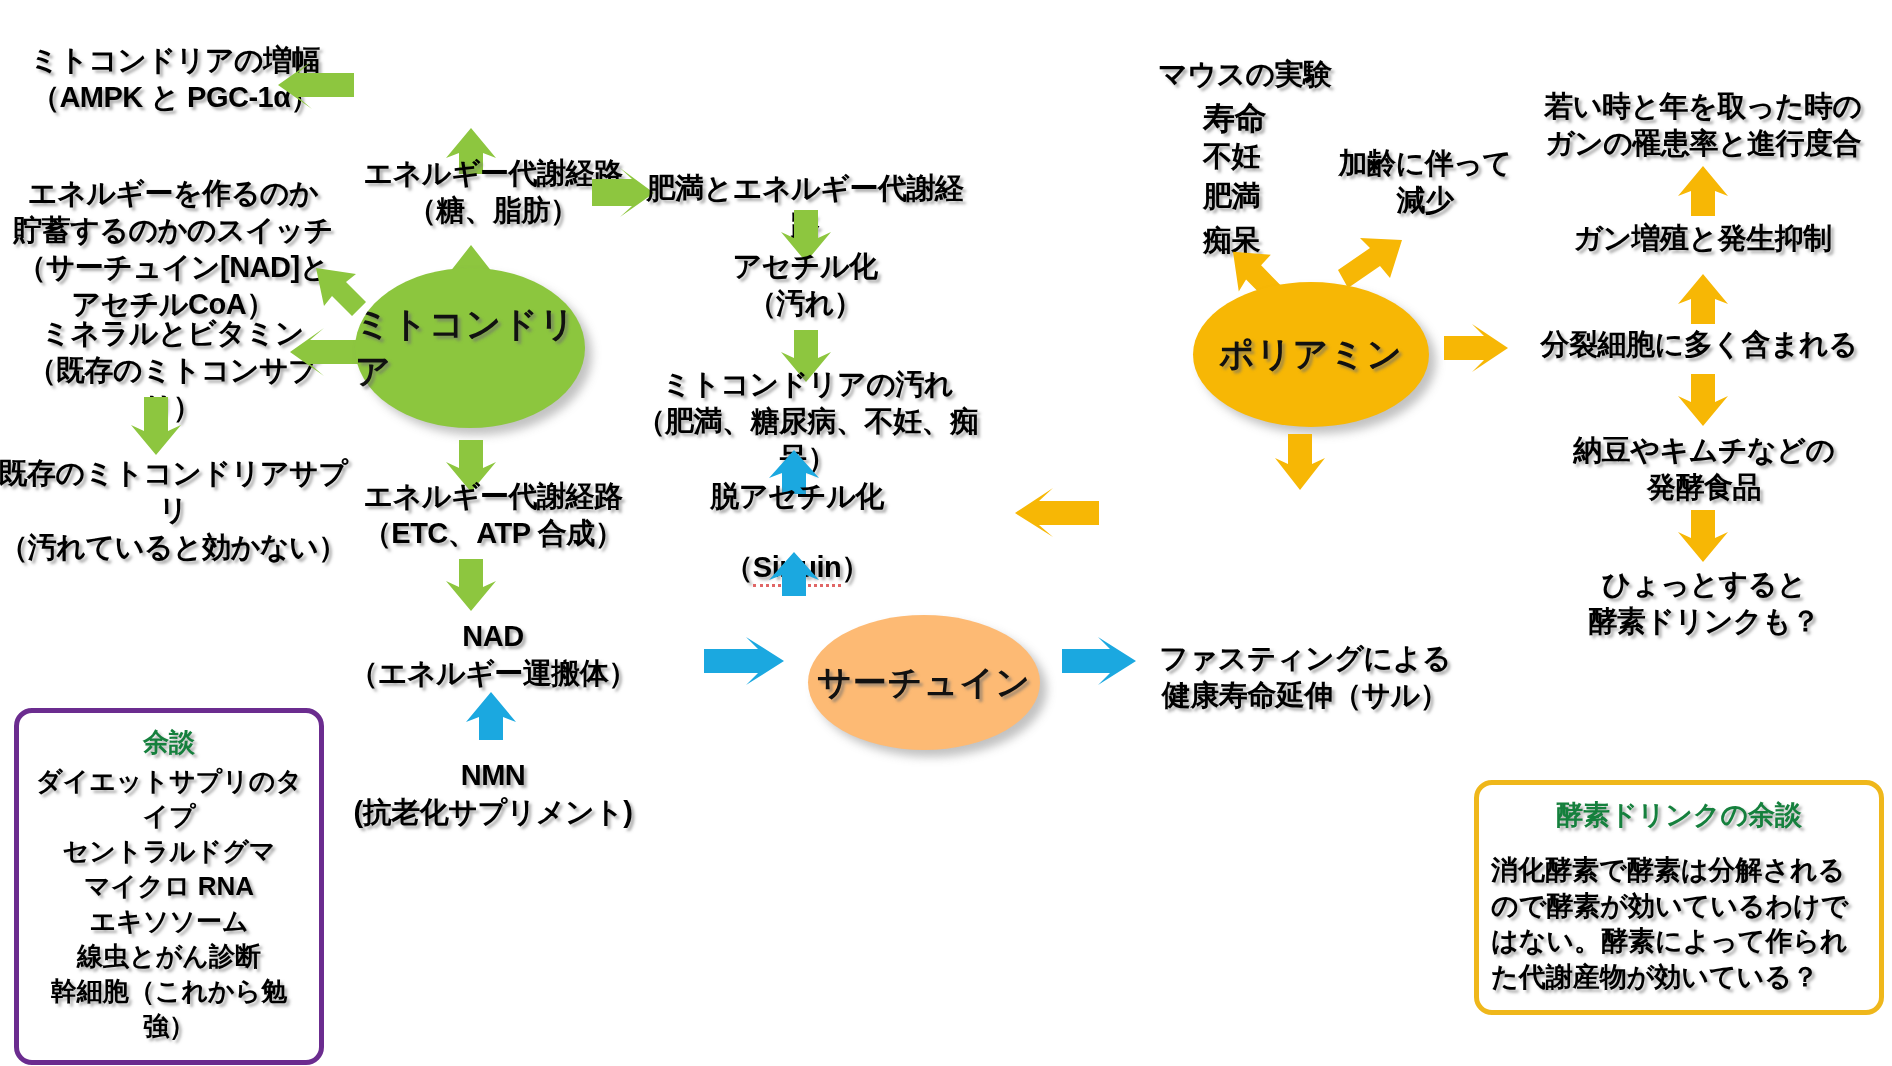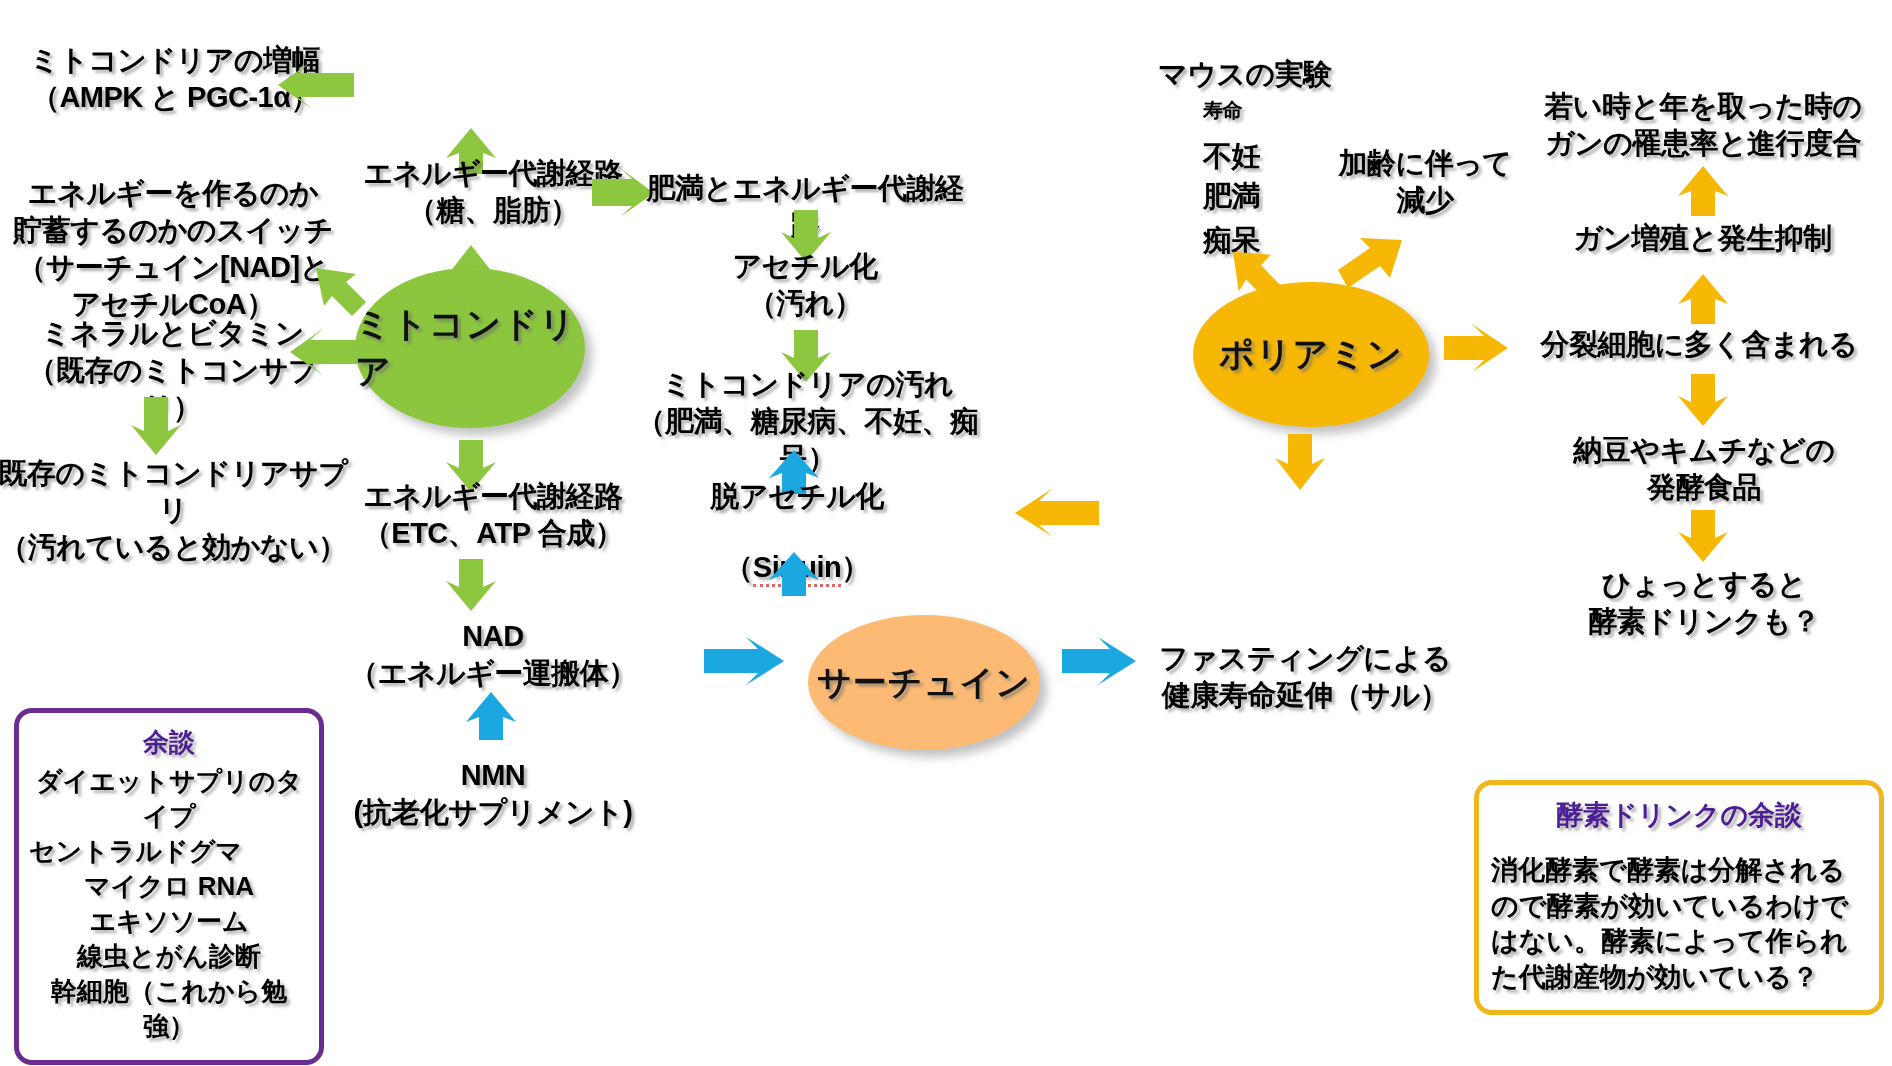--- a/index.html
+++ b/index.html
@@ -54,21 +54,21 @@
   
   .roundbox {
     position: absolute;
     border-radius: 18px;
     background: #ffffff;
     box-sizing: border-box;
   }
   .roundbox .boxtitle {
     font-weight: bold;
     text-align: center;
-    color: #4c1d95;
+    color: #15803d;
     text-shadow: 3px 3px 3px rgba(110,110,110,0.55);
   }
   .roundbox .boxbody {
     font-weight: bold;
     color: #000;
     text-shadow: 3px 3px 3px rgba(110,110,110,0.55);
     white-space: pre-line;
   }
   .spell-underline {
     border-bottom: 3px dotted #e06666;
@@ -225,29 +225,29 @@
     </svg>
   </div>
 
   <div class="txt" style="left:1145px; top:640px; width:320px; font-size:29px;">ファスティングによる
 健康寿命延伸（サル）</div>
 
   <div class="roundbox" style="left:14px; top:708px; width:310px; height:130px; border:5px solid #6B2C8F; height:132px;
               height:auto; padding:12px 10px 16px 10px;">
     <div class="boxtitle" style="font-size:26px; margin-bottom:4px;">余談</div>
     <div class="boxbody" style="font-size:26px; text-align:center;">ダイエットサプリのタイプ</div>
-    <div class="boxbody" style="font-size:26px; ">セントラルドグマ</div>
+    <div class="boxbody" style="font-size:26px; text-align:center;">セントラルドグマ</div>
     <div class="boxbody" style="font-size:26px; text-align:center;">マイクロ RNA</div>
     <div class="boxbody" style="font-size:26px; text-align:center;">エキソソーム</div>
     <div class="boxbody" style="font-size:26px; text-align:center;">線虫とがん診断</div>
     <div class="boxbody" style="font-size:26px; text-align:center;">幹細胞（これから勉強）</div>
   </div>
 
   <div class="txt left" style="left:1158px; top:56px; width:260px; font-size:29px;">マウスの実験</div>
-  <div class="txt left" style="left:1203px; top:98px; width:140px; font-size:20px;">寿命</div>
+  <div class="txt left" style="left:1203px; top:98px; width:140px; font-size:32px;">寿命</div>
   <div class="txt left" style="left:1203px; top:138px; width:140px; font-size:29px;">不妊</div>
   <div class="txt left" style="left:1203px; top:178px; width:140px; font-size:29px;">肥満</div>
   <div class="txt left" style="left:1203px; top:222px; width:140px; font-size:29px;">痴呆</div>
 
   <div class="arrow" style="left:1232px; top:243px;">
     <svg width="64" height="68" viewBox="0 0 64 68">
       <path d="M8 2 L44 14 L32 22 L52 56 L34 66 L14 32 L4 42 Z" fill="#F7B705" transform="rotate(-14 32 34)"></path>
     </svg>
   </div>
 

